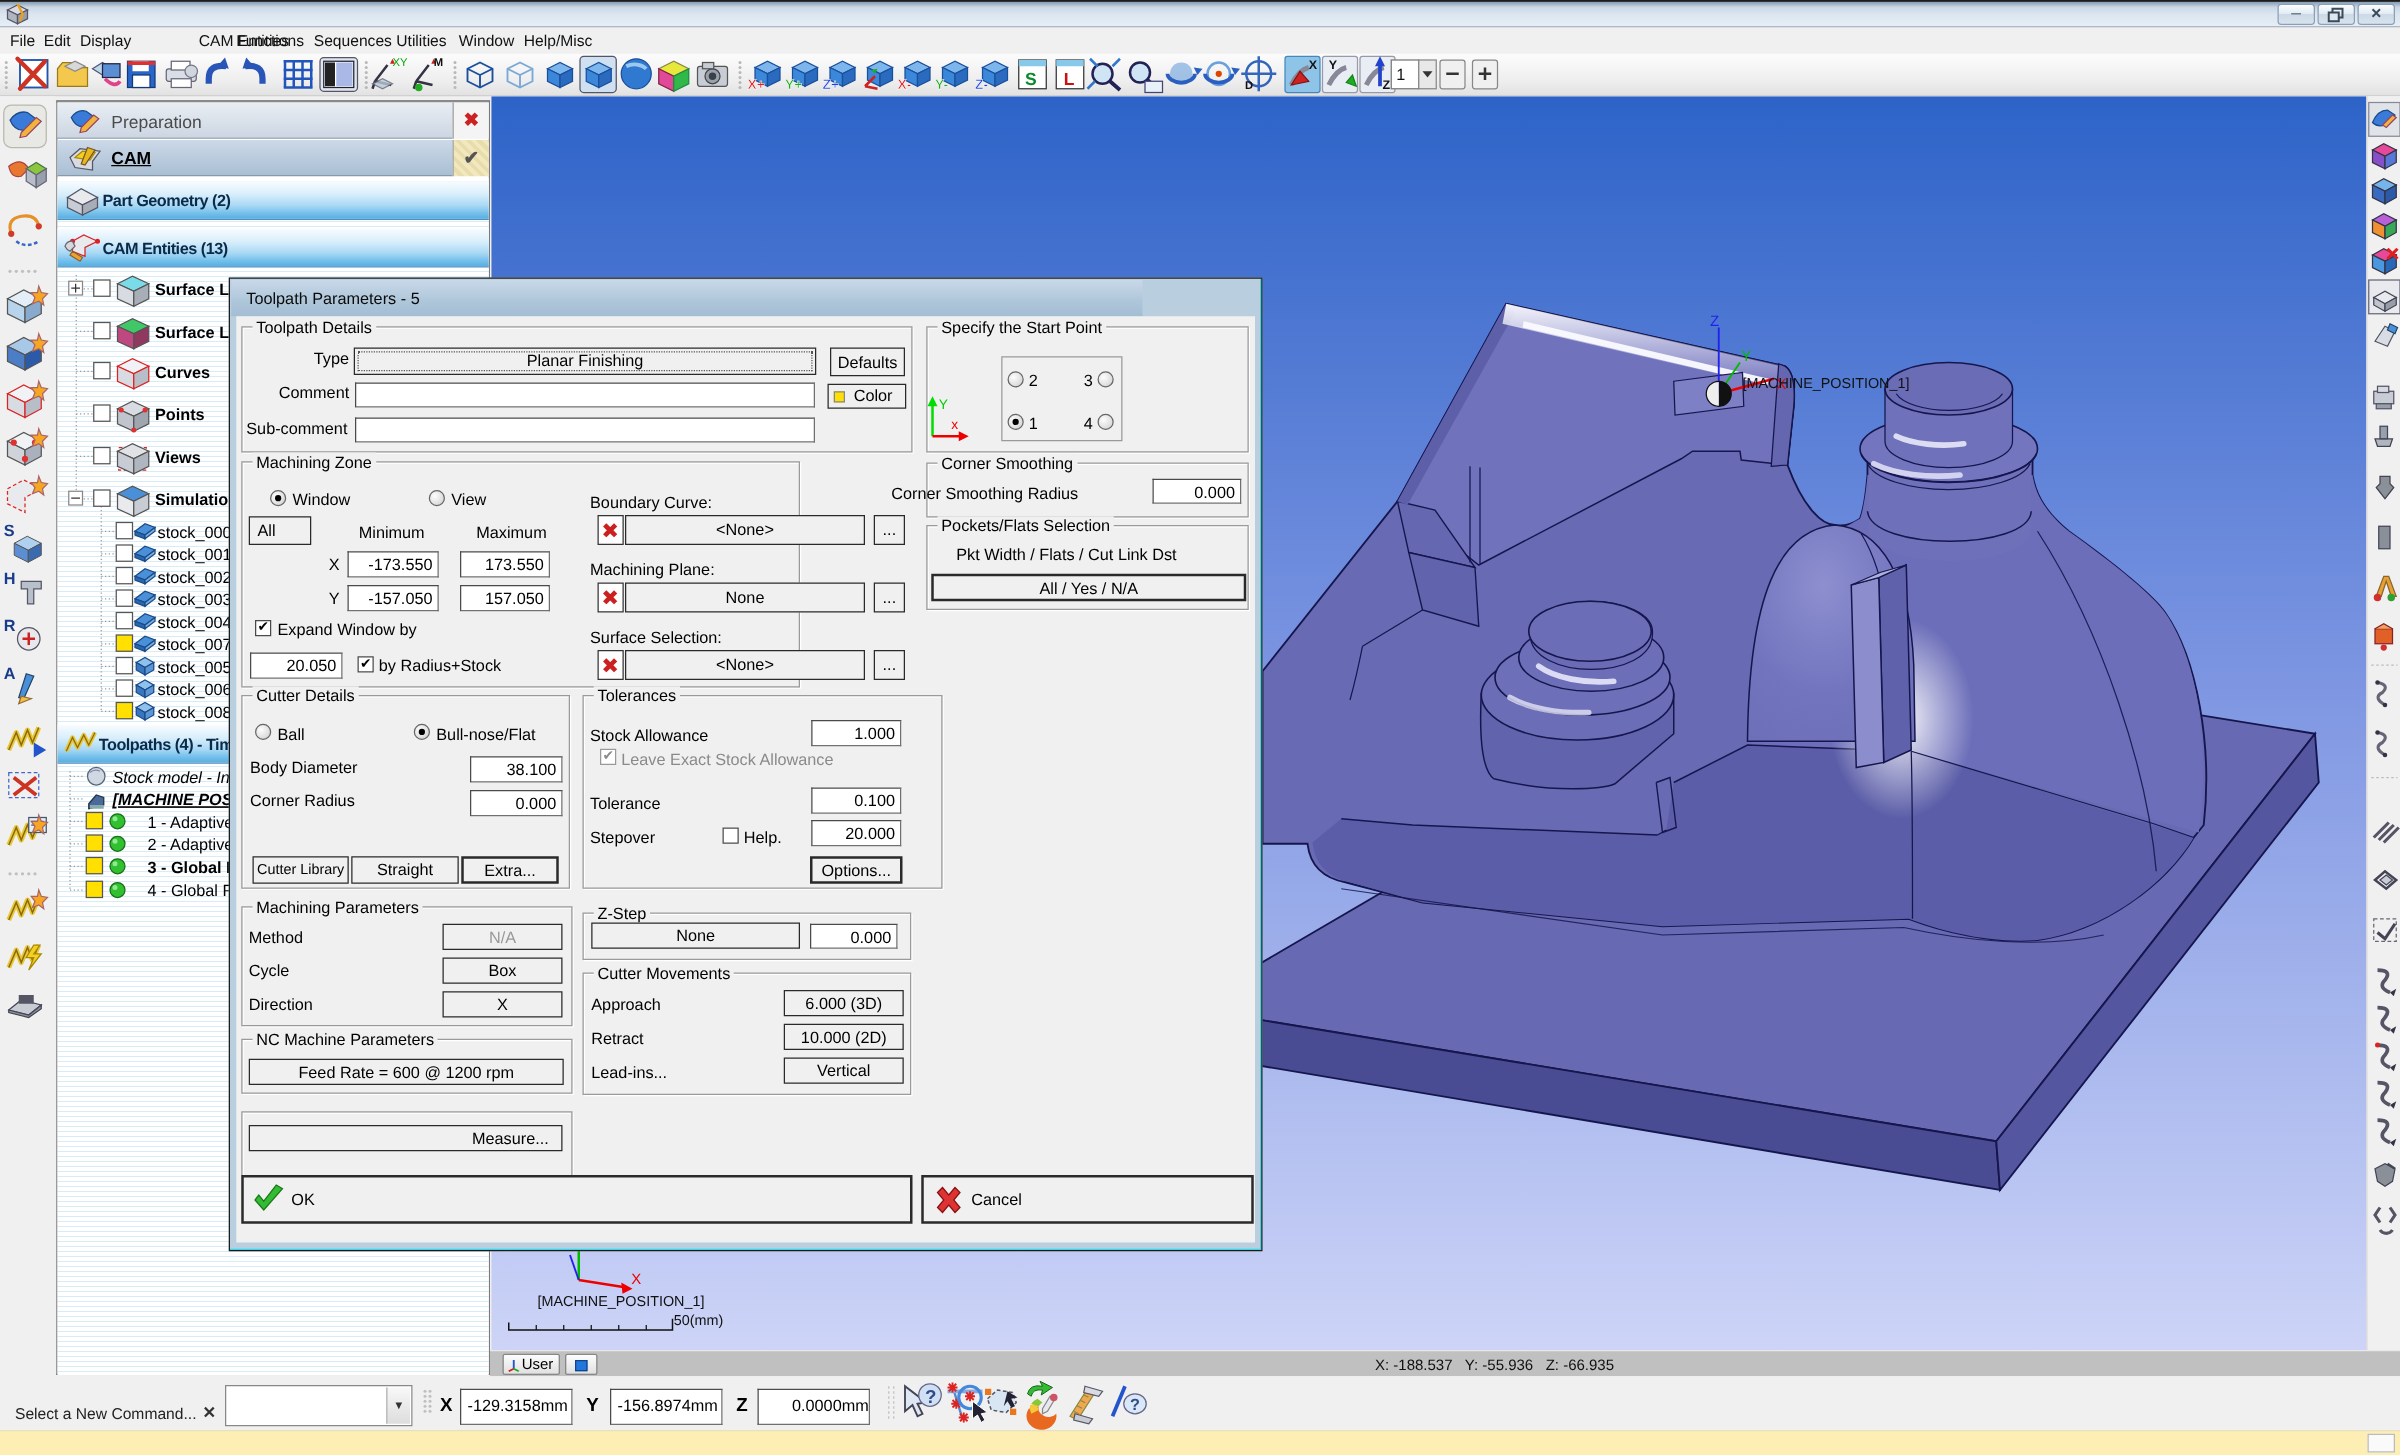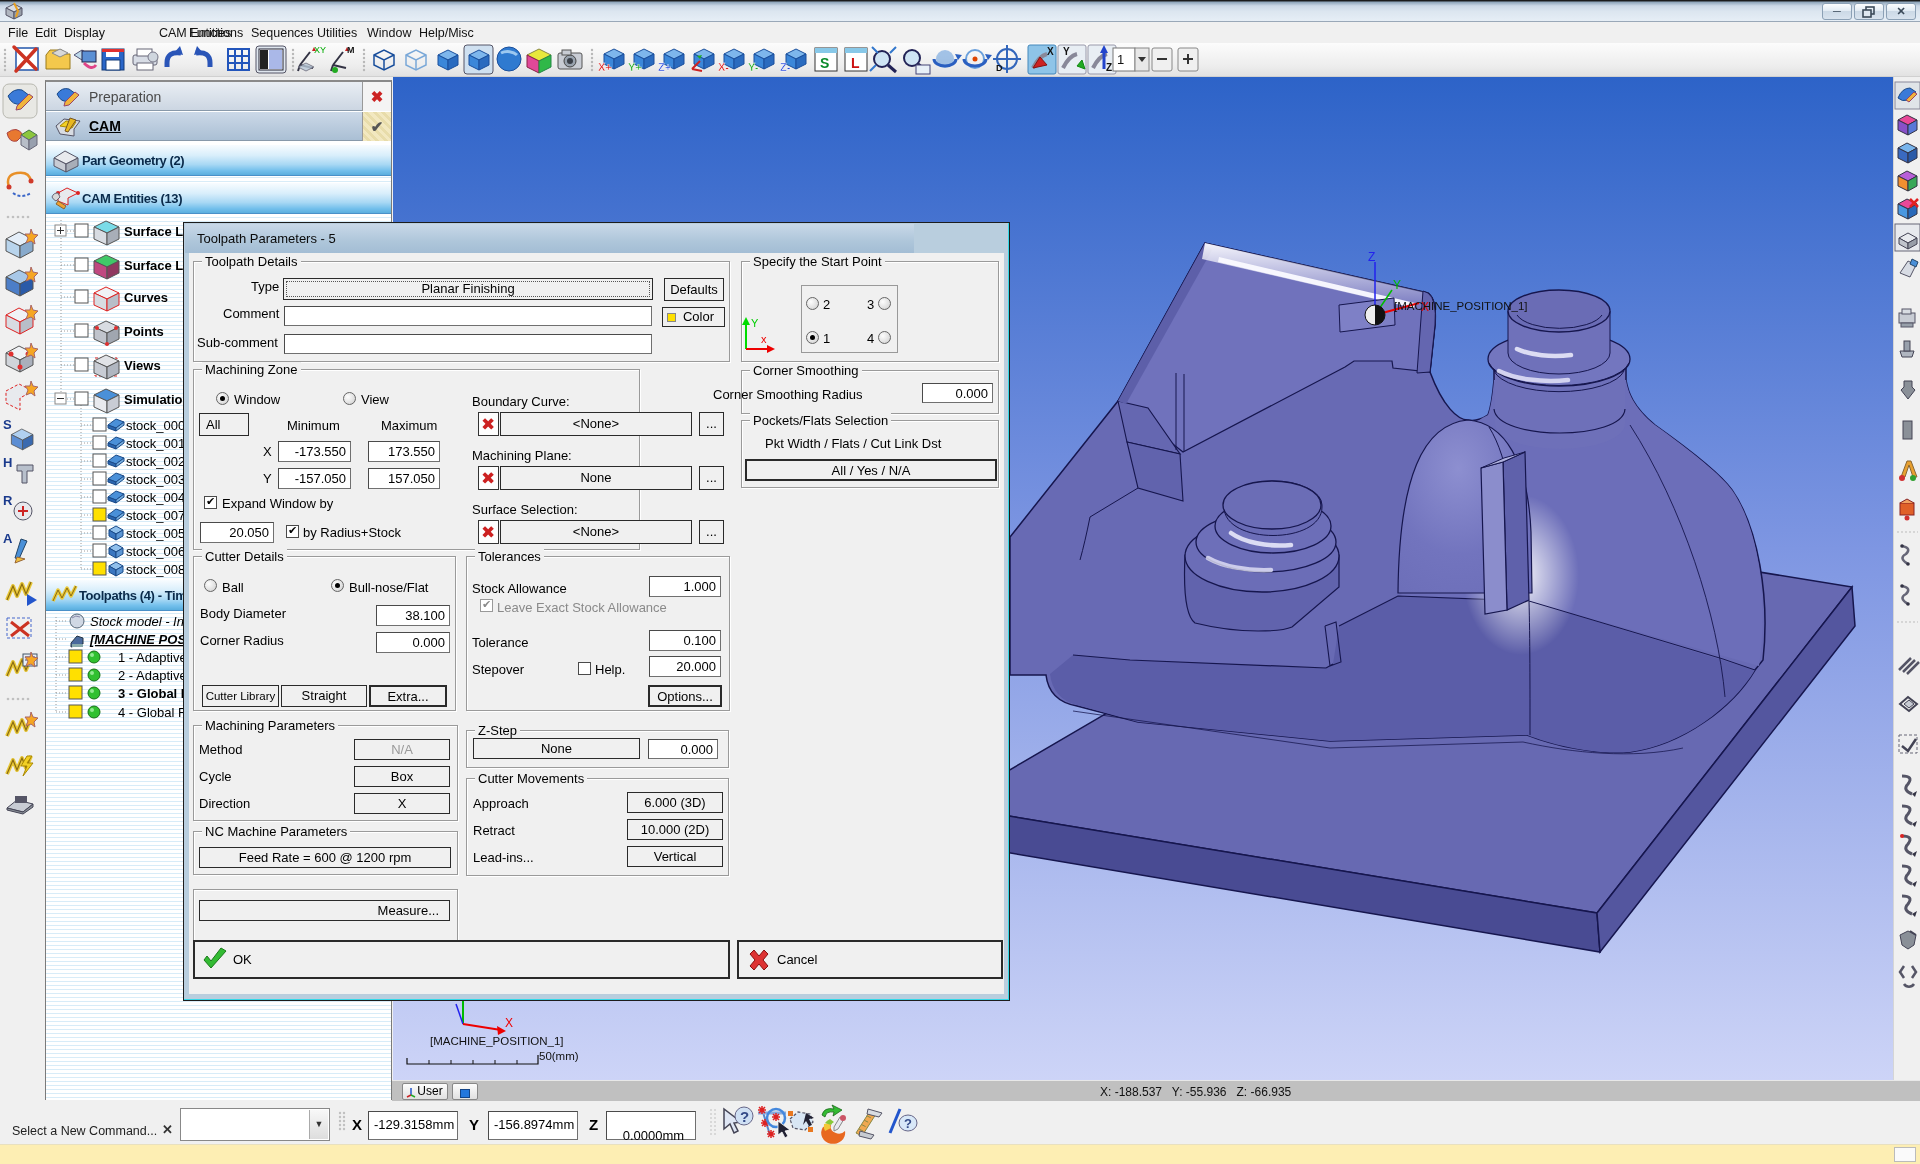--- a/index.html
+++ b/index.html
@@ -845,21 +845,21 @@
           <circle cx="6" cy="20" r="1.2"></circle>
           <circle cx="6" cy="24" r="1.2"></circle>
           <circle cx="6" cy="28" r="1.2"></circle>
         </g>
       </svg>
       <span style="position:absolute;left:352px;top:15px;font-size:15px;font-weight:bold;">X</span>
     <div class="tf" style="left:368px;top:10px;width:90px;height:29px;text-align:left;padding:5px 0 0 5px;">-129.3158mm</div>
     <span style="position:absolute;left:469px;top:15px;font-size:15px;font-weight:bold;">Y</span>
     <div class="tf" style="left:488px;top:10px;width:90px;height:29px;text-align:left;padding:5px 0 0 5px;">-156.8974mm</div>
     <span style="position:absolute;left:589px;top:15px;font-size:15px;font-weight:bold;">Z</span>
-    <div class="tf" style="left:606px;top:10px;width:90px;height:29px;text-align:center;padding:16px 0 0 5px;">0.0000mm</div>
+    <div class="tf" style="left:606px;top:10px;width:90px;height:29px;text-align:right;padding:5px 0 0 5px;">0.0000mm</div>
     <svg id="cmdicons" width="260" height="43" style="position:absolute;left:710px;top:0;">
         <g stroke="#c0c0c0" stroke-dasharray="2,2">
           <line x1="1" y1="8" x2="1" y2="36"></line>
           <line x1="5" y1="8" x2="5" y2="36"></line>
         </g>
         <path d="M14,8 l0,20 6,-5 4,9 4,-2 -4,-8 7,-1 Z" fill="#dfe6f4" stroke="#445" stroke-width="1.5"></path>
         <circle cx="34" cy="15" r="9" fill="#cfe0f4" stroke="#668"></circle>
         <text x="30" y="21" font-size="15" font-weight="bold" fill="#334a88">?</text>
         <line x1="52" y1="8" x2="60" y2="34" stroke="#5588cc" stroke-width="2"></line>
         <line x1="48" y1="12" x2="76" y2="12" stroke="#88aadd" stroke-width="3"></line>
@@ -957,21 +957,21 @@
       <div class="radio on" style="left:142px;top:326px;"></div>
       <div class="lbl" style="left:160px;top:327px;">Bull-nose/Flat</div>
       <div class="lbl" style="left:11px;top:353px;">Body Diameter</div>
       <div class="tf" style="left:187px;top:352px;width:74px;height:21px;padding:2px 4px 0 0;">38.100</div>
       <div class="lbl" style="left:11px;top:380px;">Corner Radius</div>
       <div class="tf" style="left:187px;top:379px;width:74px;height:21px;padding:2px 4px 0 0;">0.000</div>
       <div class="btn" style="left:13px;top:432px;width:77px;height:22px;line-height:20px;font-size:11.5px;white-space:nowrap;overflow:hidden;">Cutter Library</div>
       <div class="btn" style="left:92px;top:432px;width:86px;height:22px;line-height:20px;">Straight</div>
       <div class="btn" style="left:180px;top:432px;width:78px;height:22px;line-height:20px;border-width:2px;">Extra...</div>
 
-      <div class="gb" style="left:277px;top:303px;width:264px;height:155px;">
+      <div class="gb" style="left:277px;top:303px;width:288px;height:155px;">
           <span>Tolerances</span>
         </div>
       <div class="lbl" style="left:283px;top:328px;">Stock Allowance</div>
       <div class="tf" style="left:460px;top:323px;width:72px;height:21px;padding:2px 4px 0 0;">1.000</div>
       <div class="dcb chkg" style="left:291px;top:346px;border-color:#999;"></div>
       <div class="lbl" style="left:308px;top:347px;color:#8a8a8a;">Leave Exact Stock Allowance</div>
       <div class="lbl" style="left:283px;top:382px;">Tolerance</div>
       <div class="tf" style="left:460px;top:377px;width:72px;height:21px;padding:2px 4px 0 0;">0.100</div>
       <div class="lbl" style="left:283px;top:409px;">Stepover</div>
       <div class="dcb" style="left:389px;top:409px;"></div>

